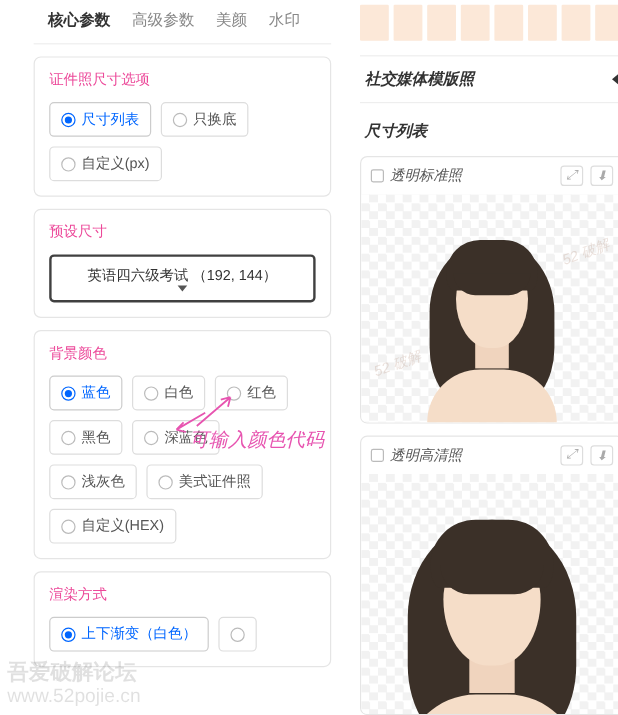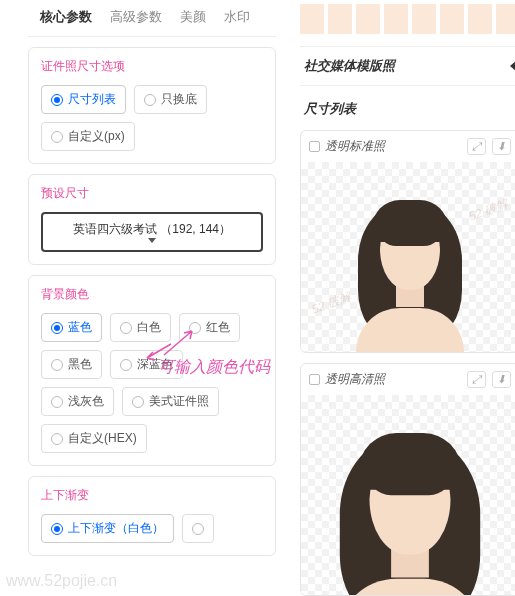--- a/index.html
+++ b/index.html
@@ -127,21 +127,21 @@
 
       <svg class="arrow" style="top:295px; left:115px;" width="30" height="20">
           <path d="M28 2 L4 16 M4 16 L10 10 M4 16 L12 18" stroke="#e754b0" stroke-width="1.5" fill="none"></path>
         </svg>
       <svg class="arrow" style="top:280px; left:134px;" width="34" height="30">
           <path d="M2 28 L30 4 M30 4 L22 6 M30 4 L28 12" stroke="#e754b0" stroke-width="1.5" fill="none"></path>
         </svg>
       <div class="annotation" style="top:310px; left:130px;">可输入颜色代码</div>
 
       <div class="section">
-        <div class="section-title">上下渐变</div>
+        <div class="section-title">渲染方式</div>
         <div class="radio-group">
           <div class="radio-btn selected">
               <span class="circle"></span>
               <span class="lbl">上下渐变（白色）</span>
             </div>
           <div class="radio-btn">
               <span class="circle"></span>
             </div>
         </div>
       </div>
@@ -212,14 +212,15 @@
             <div class="skin"></div>
             <div class="hair-front"></div>
             <div class="bangs"></div>
         </div>
       </div>
     </div>
   </div>
 </div>
 
 <div class="watermark">
+  <span>吾爱破解论坛</span>
   <small>www.52pojie.cn</small>
 </div>
 
 </body></html>

